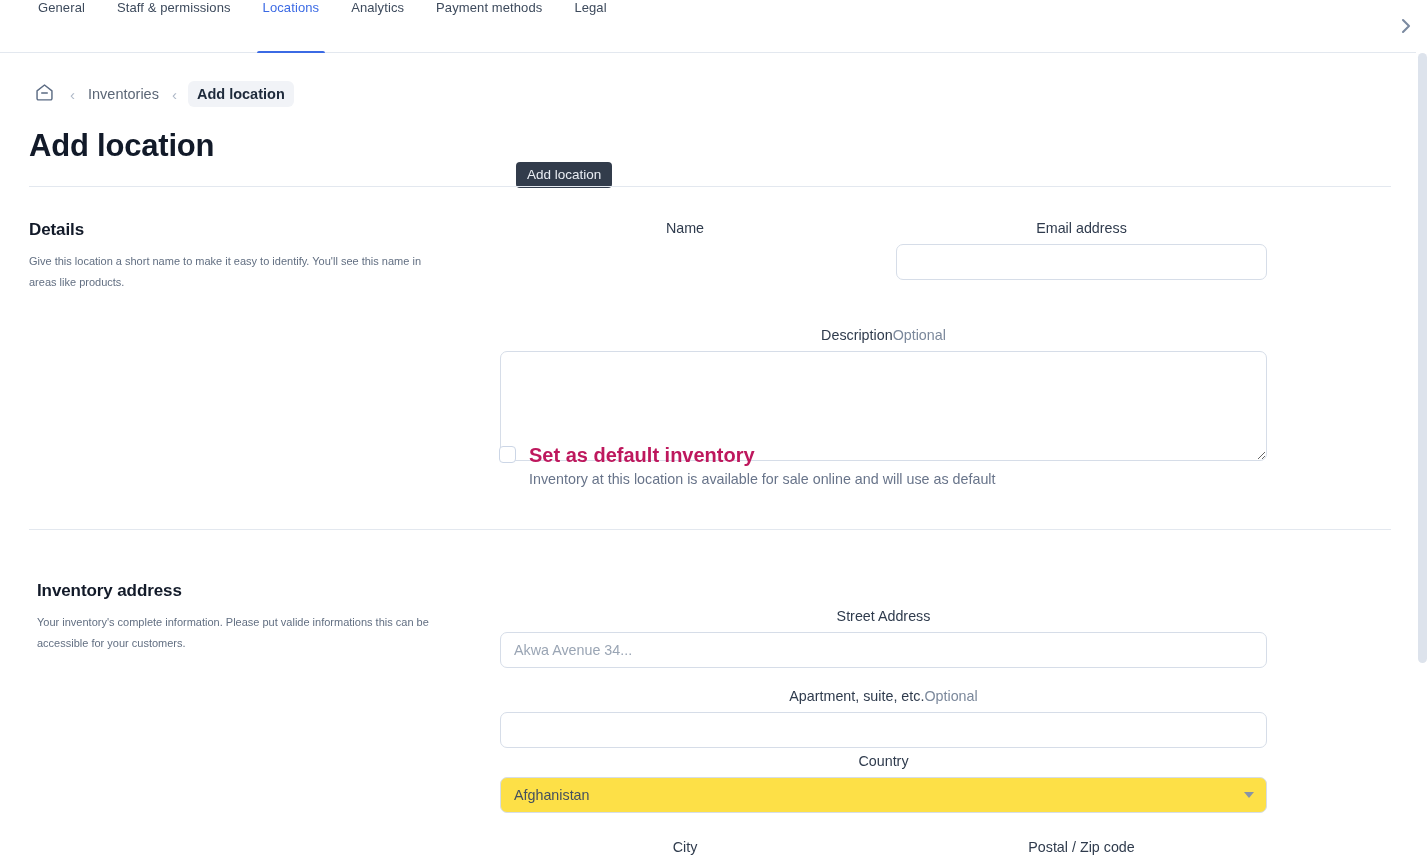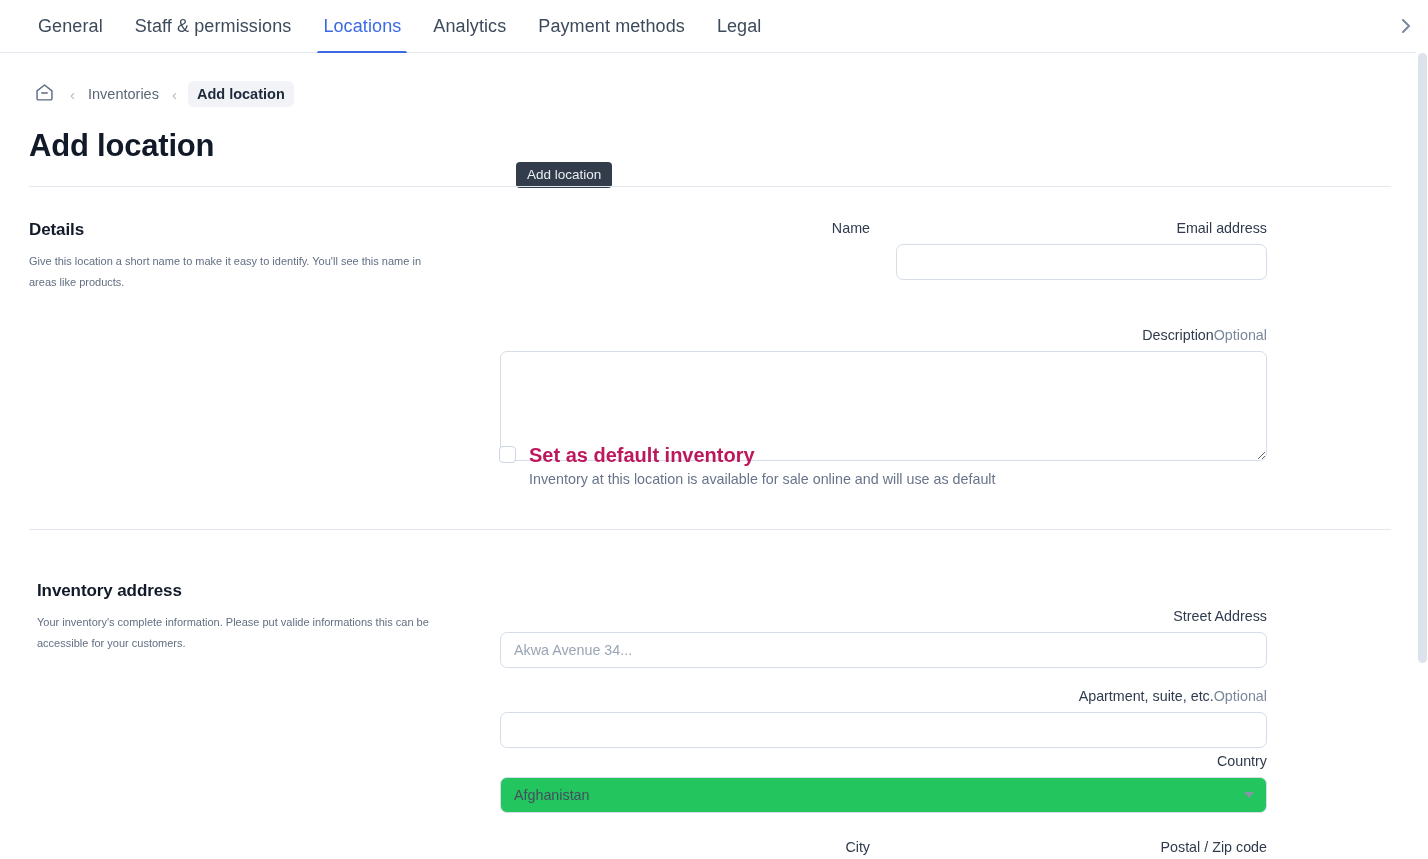--- a/index.html
+++ b/index.html
@@ -16,23 +16,23 @@
   .tabbar {
     position: absolute; top: 0; left: 0;
     width: 1416px; height: 53px;
     border-bottom: 1px solid #e3e8ef;
     background: #fff;
     display: flex; align-items: stretch;
   }
   .tabs { display: flex; align-items: stretch; padding-left: 22px; }
   .tab {
     position: relative;
-    display: flex; align-items: center;
+    display: flex; align-items: flex-start;
     padding: 0 16px;
-    font-size: 18px;
+    font-size: 13px;
     color: #3d4a5c;
     cursor: pointer;
     white-space: nowrap;
     letter-spacing: .1px;
   }
   .tab.active { color: #3b6ae4; font-weight: 400; }
   .tab.active::after {
     content: "";
     position: absolute; left: 10px; right: 10px; bottom: -1px;
     height: 2.5px; background: #3b6ae4; border-radius: 2px 2px 0 0;
@@ -97,21 +97,21 @@
     margin: 0 0 11px 0; letter-spacing: -.1px;
   }
   .section-desc {
     font-size: 11px; color: #626f82; line-height: 20.5px;
     max-width: 400px;
   }
 
   
   .field { position: absolute; }
   .field-label-row {
-    display: flex; align-items: baseline; justify-content: flex-end;
+    display: flex; align-items: baseline; justify-content: center;
     margin-bottom: 8px;
   }
   .field-label { font-size: 14.3px; color: #2f3b4d; }
   .field-optional { font-size: 14.3px; color: #7b889b; margin-top: 21px; }
   .input {
     width: 100%; height: 36px;
     border: 1px solid #d6dde8; border-radius: 7px;
     background: #fff;
     font-family: "Liberation Sans", sans-serif;
     font-size: 14.3px;
@@ -127,21 +127,21 @@
     font-family: "Liberation Sans", sans-serif;
     font-size: 14.3px; color: #2f3b4d;
     padding: 9px 13px;
     outline: none; resize: vertical;
     display: block;
   }
   .select-wrap { position: relative; width: 100%; }
   .select {
     width: 100%; height: 36px;
     border: 1px solid #d6dde8; border-radius: 7px;
-    background: #22c55e;
+    background: #fde047;
     font-family: "Liberation Sans", sans-serif;
     font-size: 14.3px; color: #44505f;
     padding: 0 32px 0 13px;
     outline: none;
     -webkit-appearance: none; appearance: none;
     cursor: pointer;
   }
   .select-caret {
     position: absolute; right: 13px; top: 50%;
     transform: translateY(-50%);

